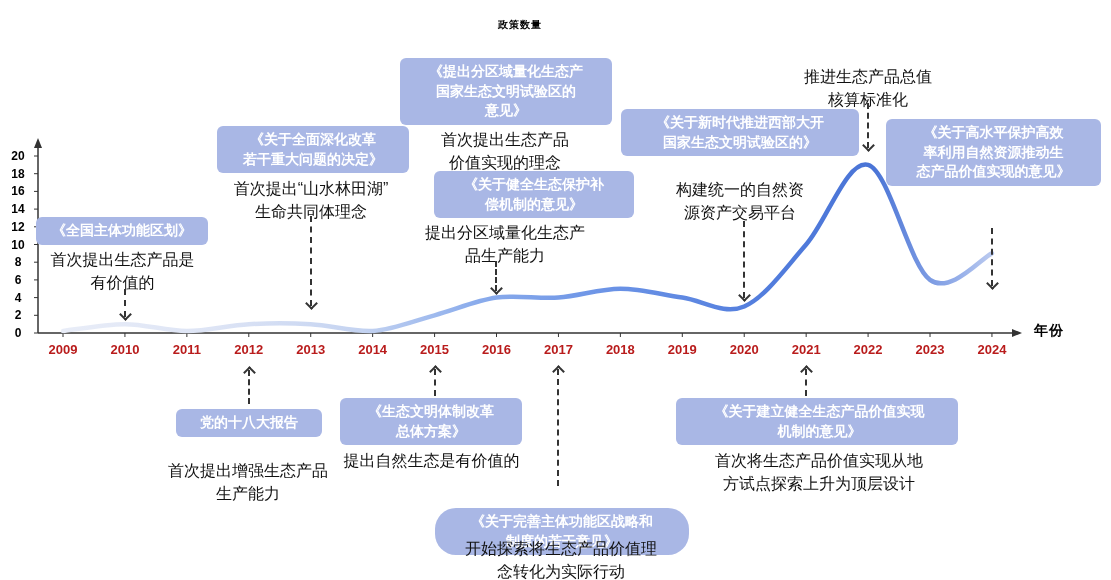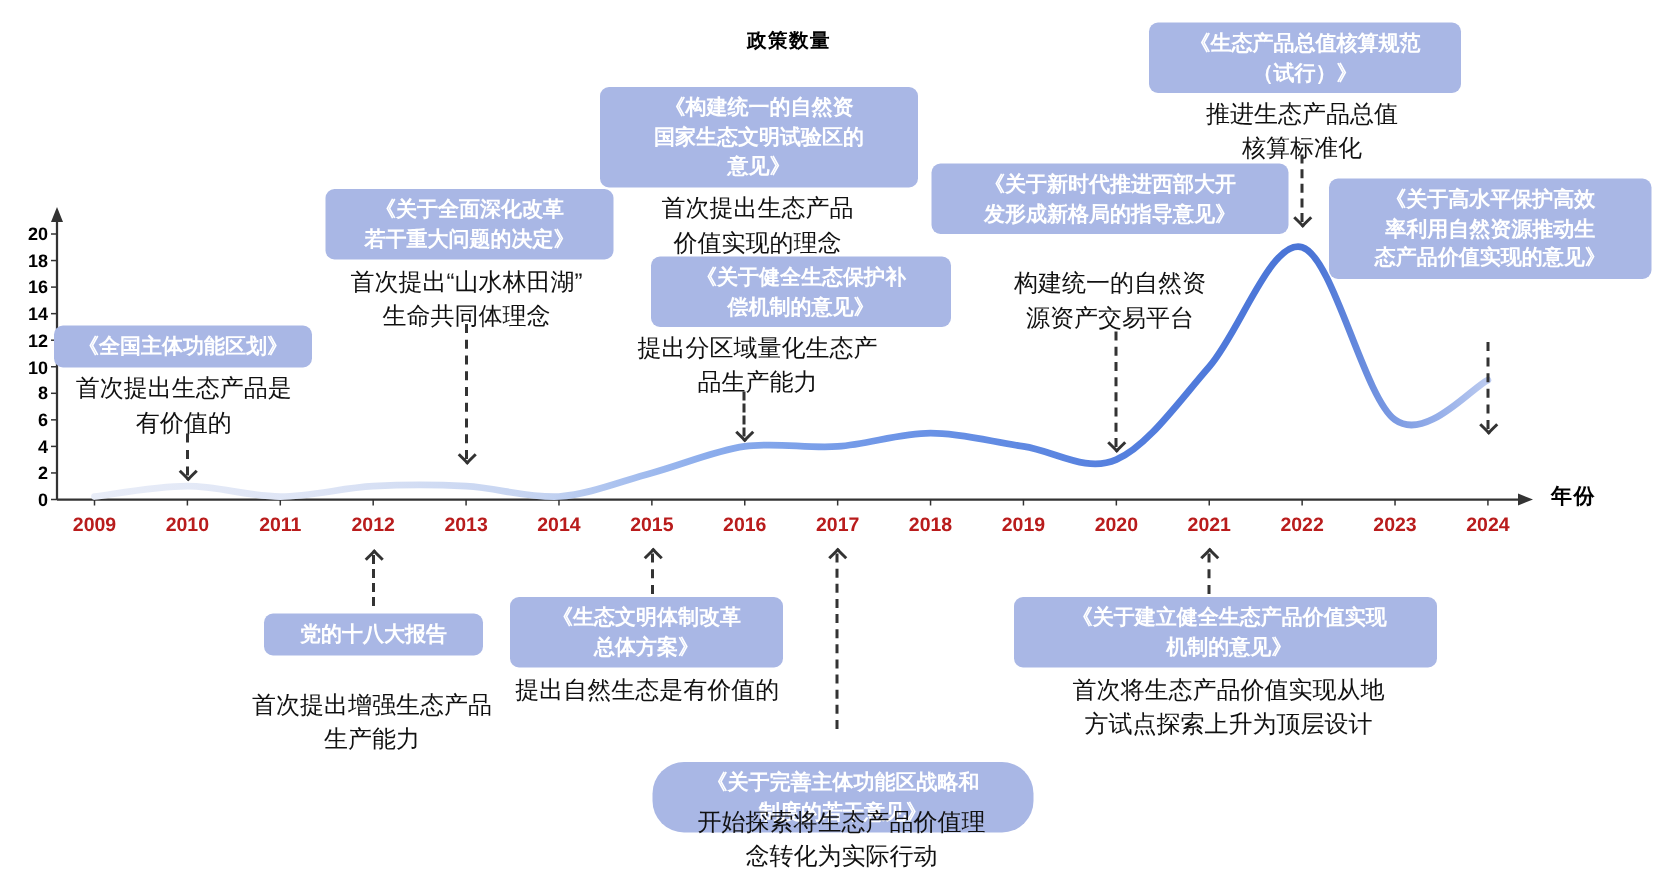--- a/index.html
+++ b/index.html
@@ -2,38 +2,38 @@
 <html><head>
 <meta charset="utf-8">
 <style>
   * { margin:0; padding:0; box-sizing:border-box; }
   html,body { background:#fff; }
   body { font-family:"Liberation Sans", sans-serif; }
   .canvas { position:relative; width:1111px; height:580px; background:#fff; overflow:hidden; }
   svg.chart { position:absolute; left:0; top:0; }
 
   .legend { position:absolute; left:452px; top:18px; display:flex; align-items:center; gap:8px; }
-  .legend span { font-size:13px; color:#000; font-weight:bold; letter-spacing:1px; }
+  .legend span { font-size:10px; color:#000; font-weight:bold; letter-spacing:1px; }
 
   .box {
     position:absolute; background:#a9b7e5; color:#fff; font-weight:bold;
     font-size:14px; line-height:1.4; text-align:center; border-radius:6px;
     padding:4px 8px; white-space:pre-line;
   }
   .desc {
     position:absolute; color:#111; font-size:16px; line-height:1.45;
     text-align:center; white-space:pre-line;
   }
 
   .arrow { position:absolute; width:0; border-left:2px dashed #333; }
   .arrow::after { content:""; position:absolute; width:7px; height:7px; left:-5.5px; }
   .arrow.down::after { bottom:-2px; border-left:2px solid #333; border-bottom:2px solid #333; transform:rotate(-45deg); }
   .arrow.up::after   { top:-2px;    border-left:2px solid #333; border-top:2px solid #333;   transform:rotate(45deg); }
 
-  .ytick { position:absolute; left:4px; width:28px; height:16px; line-height:16px; text-align:right;
+  .ytick { position:absolute; left:4px; width:28px; height:16px; line-height:16px; text-align:center;
            font-size:12px; font-weight:bold; color:#000; }
   .xtick { position:absolute; top:342px; width:48px; text-align:center; font-size:13px; font-weight:bold; color:#b91c1c; }
   .axis-unit { position:absolute; left:1034px; top:322px; font-size:14px; font-weight:bold; color:#000; letter-spacing:1px; }
 </style>
 </head>
 <body>
 
 <div class="canvas">
 
   <svg id="chart-svg" class="chart" width="1111" height="580">
@@ -135,40 +135,38 @@
   <div class="desc" style="left:30px;  top:248px; width:185px;">首次提出生态产品是
 有价值的</div>
   <div class="arrow down" style="left:124px; top:289px; height:28px;"></div>
 
   <div class="box" style="left:217px; top:126px; width:192px;">《关于全面深化改革
 若干重大问题的决定》</div>
   <div class="desc" style="left:211px; top:177px; width:200px;">首次提出“山水林田湖”
 生命共同体理念</div>
   <div class="arrow down" style="left:310px; top:216px; height:90px;"></div>
 
-  <div class="box" style="left:400px; top:58px;  width:212px;">《构建统一的自然资
+  <div class="box" style="left:400px; top:58px;  width:212px;">《提出分区域量化生态产
 国家生态文明试验区的
 意见》</div>
   <div class="desc" style="left:405px; top:128px; width:200px;">首次提出生态产品
 价值实现的理念</div>
 
   <div class="box" style="left:406px; top:171px; width:200px;margin-left:28px;">《关于健全生态保护补
 偿机制的意见》</div>
   <div class="desc" style="left:405px; top:221px; width:200px;">提出分区域量化生态产
 品生产能力</div>
   <div class="arrow down" style="left:495px; top:261px; height:30px;"></div>
 
   <div class="box" style="left:621px; top:109px; width:238px;">《关于新时代推进西部大开
-发形成新格局的指导意见》</div>
+国家生态文明试验区的》</div>
   <div class="desc" style="left:640px; top:178px; width:200px;">构建统一的自然资
 源资产交易平台</div>
   <div class="arrow down" style="left:743px; top:221px; height:77px;"></div>
 
-  <div class="box" style="left:766px; top:15px;  width:208px;">《生态产品总值核算规范
-（试行）》</div>
   <div class="desc" style="left:768px; top:65px;  width:200px;">推进生态产品总值
 核算标准化</div>
   <div class="arrow down" style="left:867px; top:103px; height:45px;"></div>
 
   <div class="box" style="left:886px; top:119px; width:215px;">《关于高水平保护高效
 率利用自然资源推动生
 态产品价值实现的意见》</div>
   <div class="arrow down" style="left:991px; top:228px; height:58px;"></div>
 
   <div class="arrow up" style="left:248px; top:370px; height:34px;"></div>

